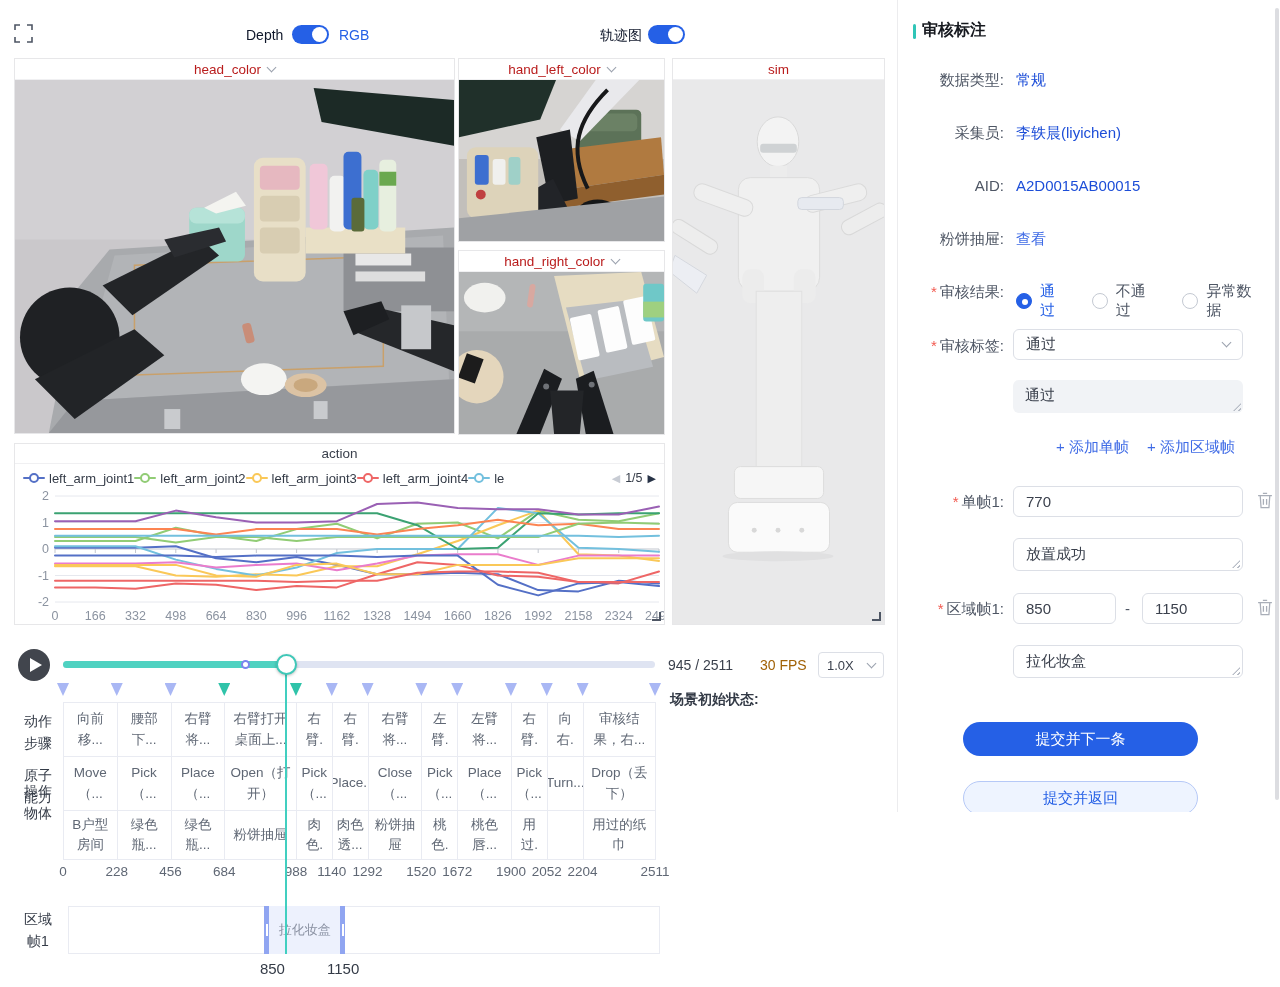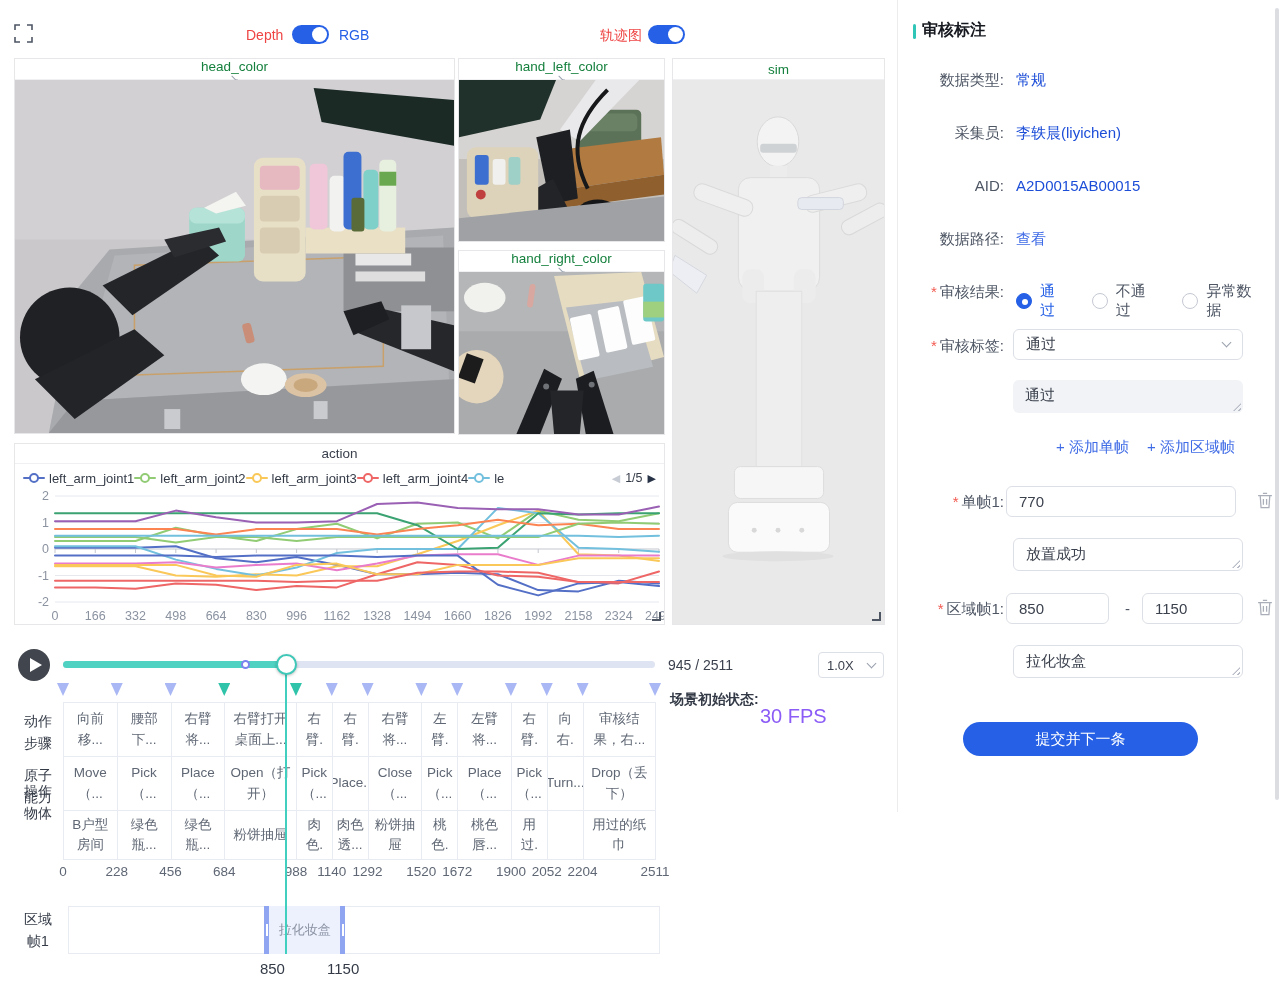--- a/index.html
+++ b/index.html
@@ -2,29 +2,29 @@
 <html><head>
 <meta charset="utf-8">
 <style>
   * { margin:0; padding:0; box-sizing:border-box; }
   html,body { background:#fff; }
   body { font-family:"Liberation Sans","DejaVu Sans",sans-serif; color:#3b414d; }
   #app { position:relative; width:1280px; height:987px; background:#fff; overflow:hidden; }
 
   
   .fs-icon { position:absolute; left:14px; top:24px; width:19px; height:19px; }
-  .lbl { position:absolute; font-size:14px; color:#ef4444; }
+  .lbl { position:absolute; font-size:14px; color:#0f172a; }
   .lbl.blue { color:#2560e6; }
   .toggle { position:absolute; width:37px; height:19px; border-radius:10px; background:#2560e6; cursor:pointer; }
   .toggle::after { content:''; position:absolute; right:2px; top:2px; width:15px; height:15px; border-radius:50%; background:#fff; }
 
   
   .cam-panel { position:absolute; background:#fff; border:1px solid #e7e7e9; }
   .cam-header { height:21px; display:flex; align-items:center; justify-content:center; gap:7px;
-                font-size:13.5px; color:#15803d; border-bottom:1px solid #f0f0f2;flex-direction:column; }
+                font-size:13.5px; color:#b91c1c; border-bottom:1px solid #f0f0f2; }
   .chev { width:7px; height:7px; border-right:1.5px solid #9aa1ad; border-bottom:1.5px solid #9aa1ad;
           transform:rotate(45deg); margin-top:-4px; }
   .cam-body { position:absolute; left:0; right:0; top:21px; bottom:0; overflow:hidden; }
   .cam-body svg { width:100%; height:100%; display:block; }
   .resize-corner { position:absolute; right:3px; bottom:3px; width:9px; height:9px;
                    border-right:2px solid #4e5664; border-bottom:2px solid #4e5664; }
 
   
   .action-panel { position:absolute; left:14px; top:443px; width:651px; height:182px; border:1px solid #e7e7e9; background:#fff; }
   .action-header { height:20px; display:flex; align-items:center; justify-content:center; font-size:13.5px; color:#3b414d; border-bottom:1px solid #f0f0f2; }
@@ -40,21 +40,21 @@
   #chart-svg { position:absolute; left:0; top:46px; }
 
   
   .play-btn { position:absolute; left:18px; top:649px; width:32px; height:32px; border-radius:50%; background:#41454d; cursor:pointer; }
   .play-btn::after { content:''; position:absolute; left:12px; top:9px; border-left:12px solid #fff; border-top:7px solid transparent; border-bottom:7px solid transparent; }
   .slider-track { position:absolute; left:63px; top:661px; width:592px; height:7px; border-radius:4px; background:#dfe4f2; cursor:pointer; }
   #slider-fill { position:absolute; left:0; top:0; height:7px; border-radius:4px; background:#4fd2c1; }
   #slider-dot { position:absolute; top:-1px; width:9px; height:9px; border-radius:50%; background:#fff; border:2px solid #7c83ee; }
   #slider-handle { position:absolute; top:-7px; width:21px; height:21px; border-radius:50%; background:#fff; border:2px solid #3fc8b8; box-shadow:0 1px 3px rgba(0,0,0,.25); cursor:grab; z-index:7; }
   .pos-label { position:absolute; left:668px; top:657px; font-size:14px; color:#3b414d; }
-  .fps-label { position:absolute; left:760px; top:657px; font-size:20px; color:#8b5cf6;margin-top:48px; }
+  .fps-label { position:absolute; left:760px; top:657px; font-size:14px; color:#a16207; }
   .speed-box { position:absolute; left:818px; top:652px; width:66px; height:26px; border:1px solid #dcdfe6; border-radius:4px;
                display:flex; align-items:center; justify-content:space-between; padding:0 8px; font-size:13px; color:#3b414d; cursor:pointer; background:#fff; }
   #markers { position:absolute; left:0; top:683px; width:900px; height:14px; }
   .marker { position:absolute; width:12px; height:13px; background:#a9b7f4; clip-path:polygon(0 0,100% 0,50% 100%); cursor:pointer; }
   .marker.active { background:#2fc3a9; }
 
   
   .row-label { position:absolute; left:22px; width:32px; text-align:center; font-size:14px; color:#343b47; line-height:22px; white-space:pre-line; }
   #rows { position:absolute; left:63px; top:702px; width:594px; height:158px; border-left:1px solid #e9ebf2; }
   .trow { position:absolute; left:0; width:594px; }
@@ -92,21 +92,21 @@
   .radio-label { margin-right:14px; cursor:pointer; }
   .radio-label.sel { color:#2560e6; }
   .rp-select { position:absolute; left:115px; width:230px; height:31px; border:1px solid #dcdfe6; border-radius:6px; background:#fff;
                display:flex; align-items:center; justify-content:space-between; padding:0 12px; font-size:15px; color:#3b414d; cursor:pointer; }
   .rp-area { position:absolute; left:115px; width:230px; border-radius:6px; background:#f1f3f6; font-size:15px; color:#3b414d;
              padding:6px 12px; }
   .rp-area.white { background:#fff; border:1px solid #dcdfe6; }
   .rp-area .rsz { position:absolute; right:2px; bottom:2px; width:8px; height:8px; clip-path:polygon(100% 0,100% 100%,0 100%);
                   background:repeating-linear-gradient(135deg,transparent 0 2px,#b7bcc6 2px 3.5px); }
   .rp-input { position:absolute; height:31px; border:1px solid #dcdfe6; border-radius:6px; background:#fff; font-size:15px; color:#3b414d;
-              padding:0 12px; font-family:inherit; width:230px; left:108px; }
+              padding:0 12px; font-family:inherit; width:230px; left:115px; }
   .add-link { position:absolute; font-size:15px; color:#3f6be6; cursor:pointer; }
   .trash-btn { position:absolute; left:359px; width:16px; height:17px; cursor:pointer; }
   .dash { position:absolute; font-size:15px; color:#4e5664; }
   .rp-btn { position:absolute; left:65px; width:235px; height:34px; border-radius:17px; font-size:15px; display:flex; align-items:center; justify-content:center; cursor:pointer; }
   .rp-btn.primary { background:#2560e6; color:#fff; }
   .rp-btn.secondary { background:#eef4ff; color:#2560e6; border:1px solid #b6c9f7; }
   .rp-scroll { position:absolute; left:377px; top:8px; width:4px; height:792px; border-radius:2px; background:#dcdde1; }
 </style>
 </head>
 <body>
@@ -482,21 +482,21 @@
 
     <div class="rp-label" style="top:71px">数据类型:</div>
     <div class="rp-value" style="top:71px">常规</div>
 
     <div class="rp-label" style="top:124px">采集员:</div>
     <div class="rp-value" style="top:124px">李轶晨(liyichen)</div>
 
     <div class="rp-label" style="top:177px">AID:</div>
     <div class="rp-value" style="top:177px">A2D0015AB00015</div>
 
-    <div class="rp-label" style="top:230px">数据路径:</div>
+    <div class="rp-label" style="top:230px">粉饼抽屉:</div>
     <div class="rp-value link" style="top:230px">查看</div>
 
     <div class="rp-label" style="top:283px"><span class="star">*</span><span>审核结果:</span></div>
     <div class="radio-row" style="top:282px" id="radio-row">
         <span class="radio checked"></span>
         <span class="radio-label sel">通过</span>
         <span class="radio"></span>
         <span class="radio-label">不通过</span>
         <span class="radio"></span>
         <span class="radio-label">异常数据</span>
@@ -528,15 +528,16 @@
     <span class="dash" style="left:227px;top:600px">-</span>
     <input class="rp-input" style="top: 593px; left: 244px; width: 101px;" value="1150">
     <svg class="trash-btn" style="top:599px" viewBox="0 0 15 16">
       <path d="M1 3.5h13 M5.5 1.2h4 M3 3.5l.8 11.3h7.4l.8-11.3 M6 6.5v5.5 M9 6.5v5.5" stroke="#a9aeb8" fill="none" stroke-width="1.2"></path>
     </svg>
     <div class="rp-area white" style="top:645px;height:33px">
       <span>拉化妆盒</span><span class="rsz"></span>
     </div>
 
     <div class="rp-btn primary" style="top:722px">提交并下一条</div>
+    <div class="rp-btn secondary" style="top:781px">提交并返回</div>
     <div class="rp-scroll"></div>
   </div>
 </div>
 
 </body></html>

